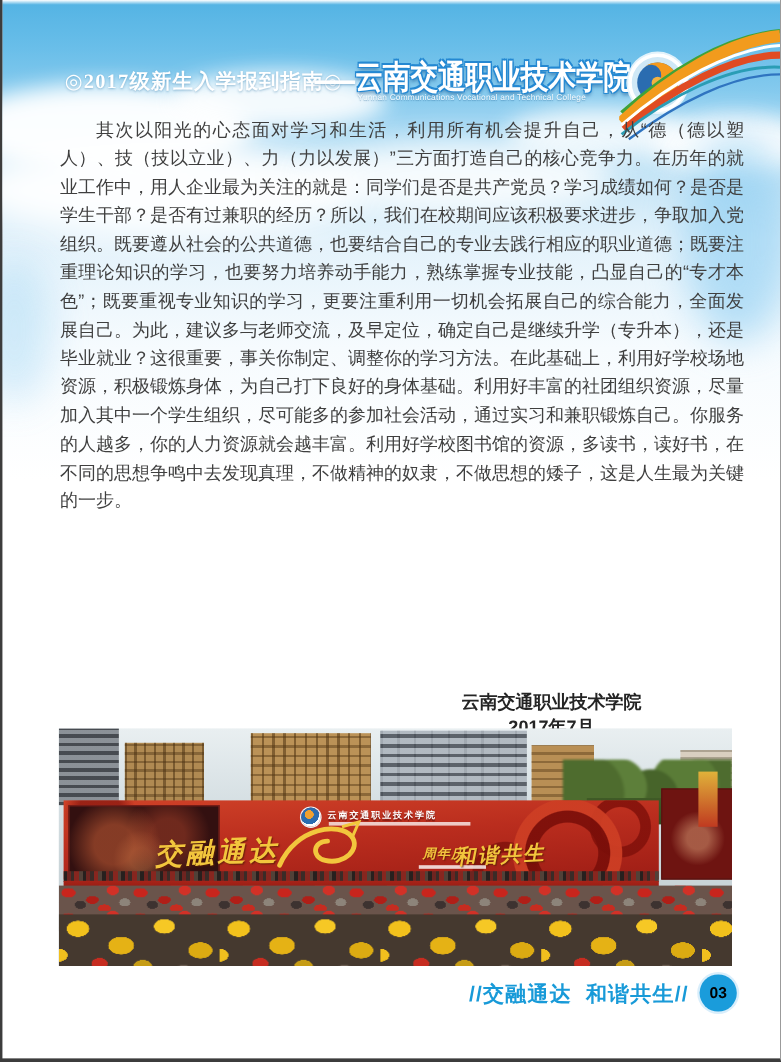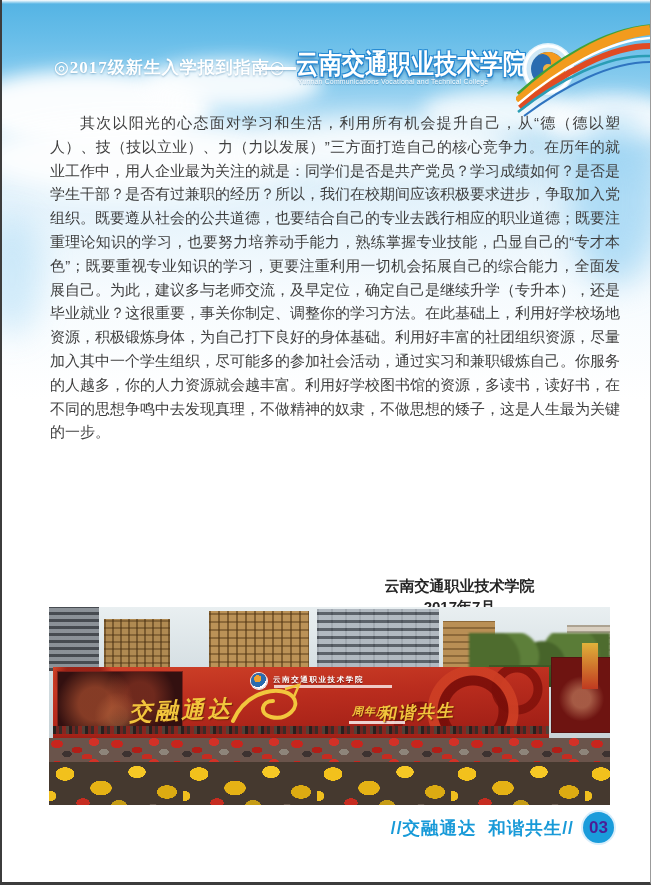--- a/index.html
+++ b/index.html
@@ -40,21 +40,21 @@
   }
   .title-en{
     position:absolute;left:296px;top:78px;width:230px;
     font-size:6.9px;color:#f6fbff;letter-spacing:.2px;white-space:nowrap;
     text-shadow:0 1px 1px rgba(30,100,150,.5);
   }
   .logo{position:absolute;left:519px;top:42px;width:54px;height:54px;}
   .swoosh{position:absolute;right:0;top:22px;width:134px;height:104px;}
   
   .bodytext{
-    position:absolute;left:48px;top:111px;width:570px;
+    position:absolute;left:48px;top:97px;width:570px;
     font-size:15px;line-height:23.8px;color:#3f3f3f;
     text-align:justify;
   }
   .bodytext p{margin:0;text-indent:2em;}
   
   .signature{
     position:absolute;left:295px;top:575px;width:325px;text-align:center;
     font-size:15px;font-weight:bold;color:#242424;line-height:21px;
   }
   
@@ -123,22 +123,22 @@
      radial-gradient(ellipse 13px 9px at 88px 10px,#f6c825 66%,transparent 68%),
      radial-gradient(ellipse 15px 10px at 118px 30px,#dcab12 66%,transparent 68%),
      radial-gradient(ellipse 12px 9px at 70px 44px,#c69c15 66%,transparent 68%),
      radial-gradient(ellipse 10px 7px at 34px 41px,#c62c20 66%,transparent 68%),
      radial-gradient(ellipse 12px 9px at 104px 48px,#6b5d52 66%,transparent 68%),
      radial-gradient(ellipse 11px 8px at 0px 34px,#f0bf1e 66%,transparent 68%);
      background-size:134px 56px;}
   
   .footer{position:absolute;top:812px;right:36px;display:flex;align-items:center;gap:9px;margin-left:36px;}
   .footer-slogan{color:#189ad8;font-weight:bold;font-size:17.5px;white-space:pre;letter-spacing:1px;}
-  .page-badge{width:31px;height:31px;border-radius:50%;background:#1a9cdb;color:#4c1d95;
-     display:flex;align-items:center;justify-content:center;font-weight:bold;font-size:17px;
+  .page-badge{width:31px;height:31px;border-radius:50%;background:#1a9cdb;color:#000000;
+     display:flex;align-items:center;justify-content:center;font-weight:bold;font-size:13px;
      box-shadow:0 0 0 2px #d9eefb;}
 </style>
 </head>
 <body>
 
 <div class="page">
 
   <div class="cloud c1"></div>
   <div class="cloud c2"></div>
   <div class="cloud c3"></div>

